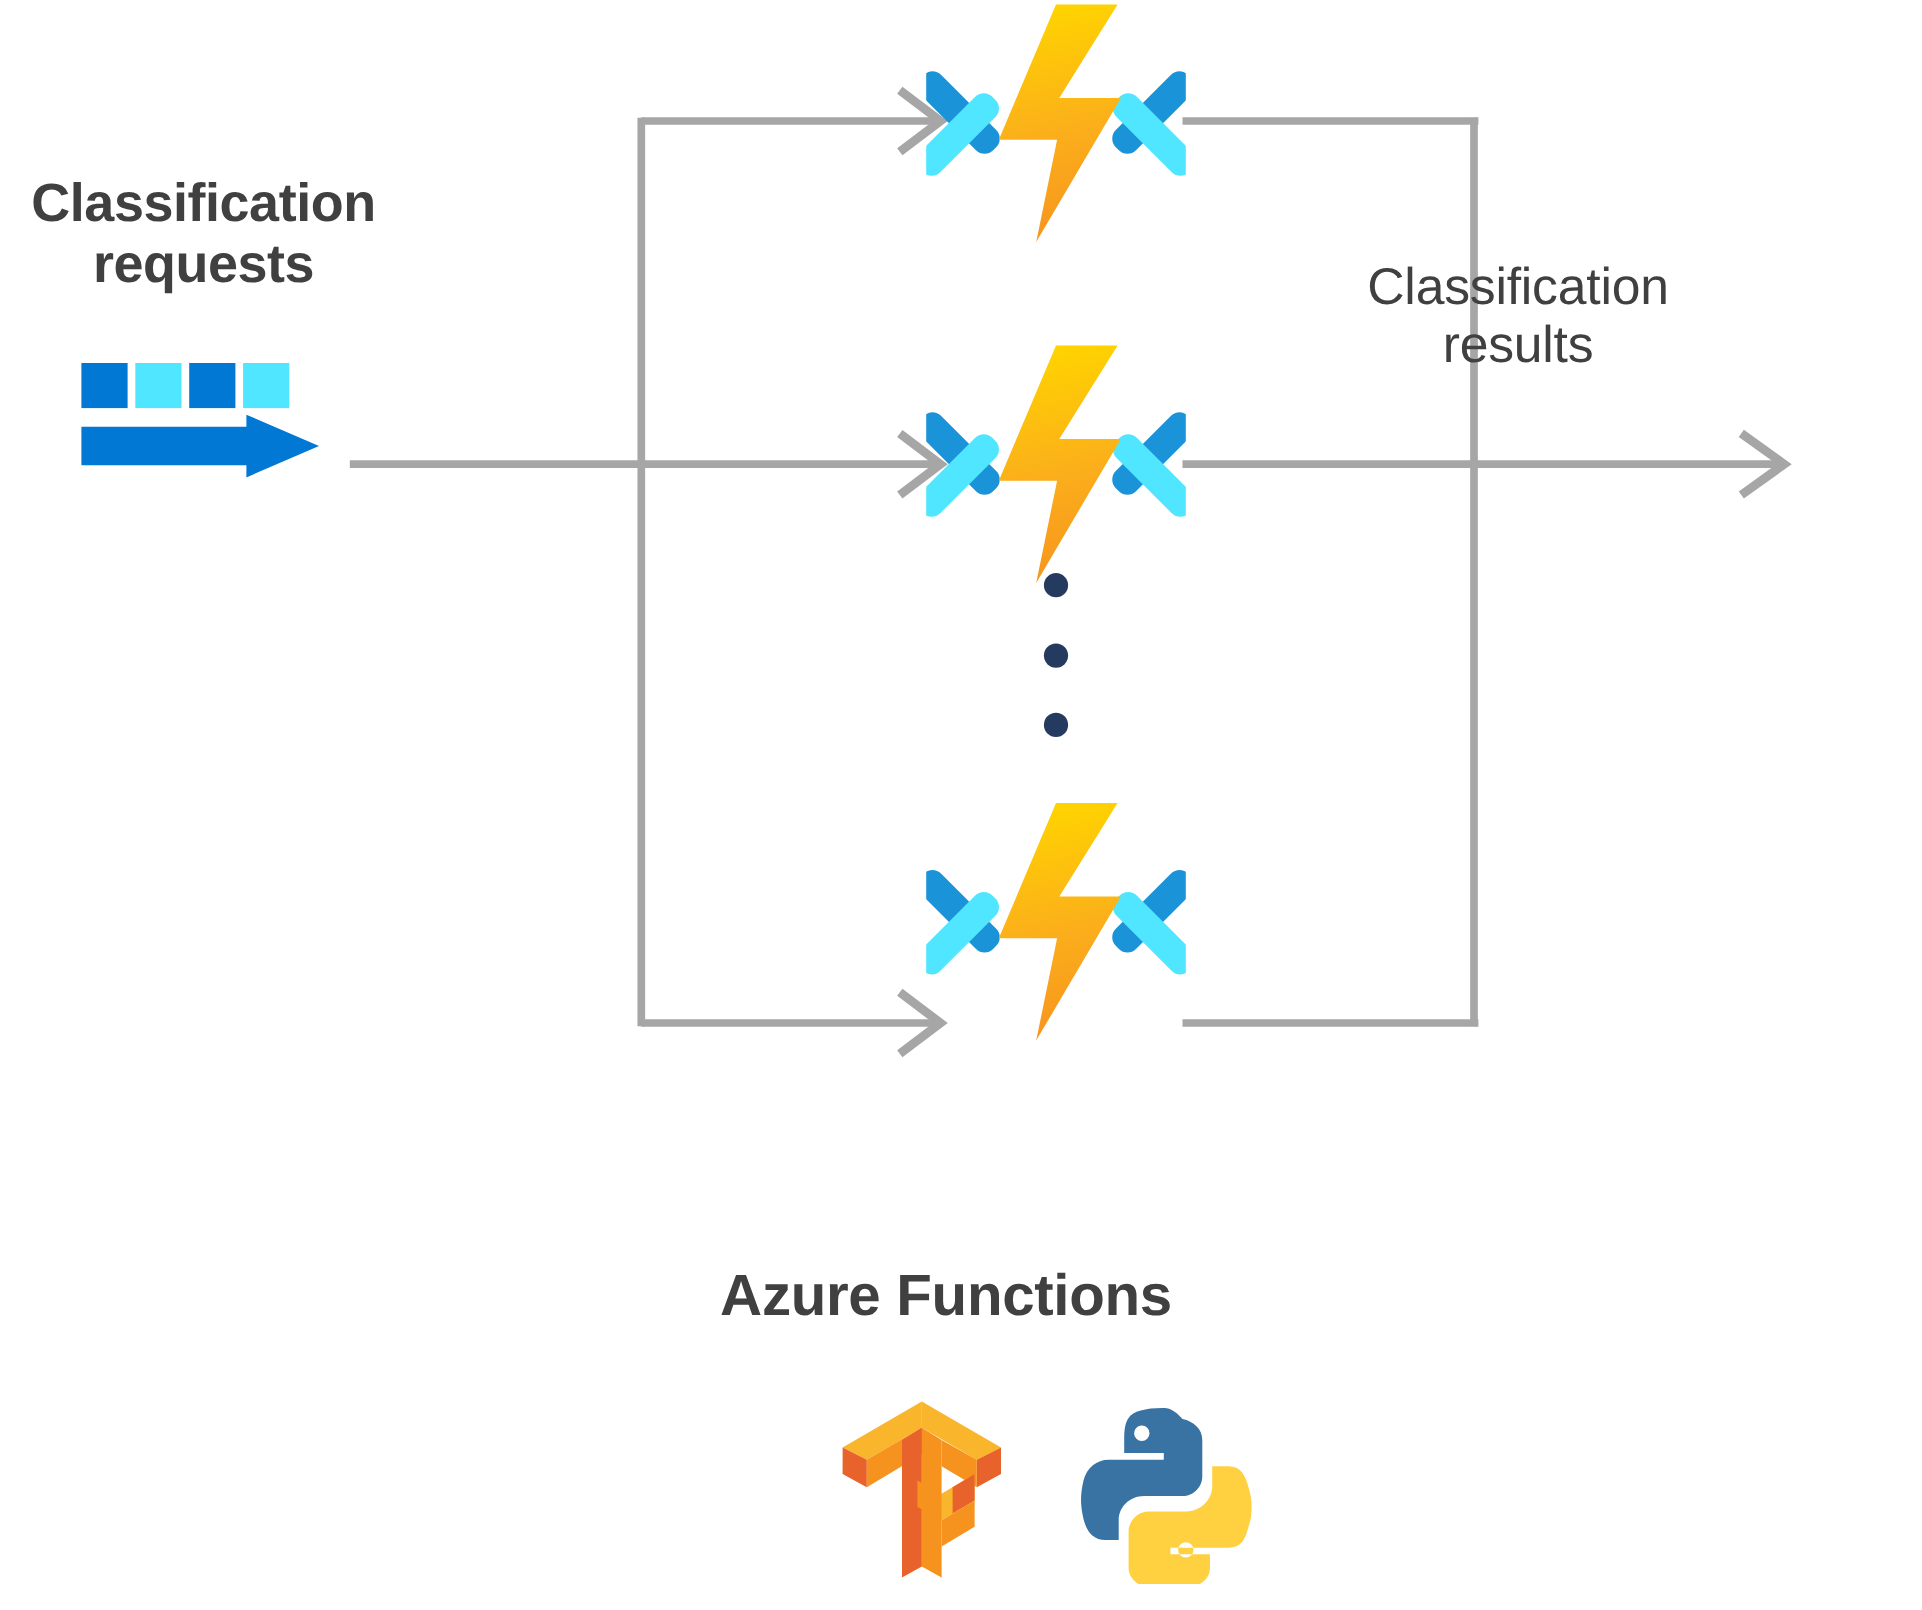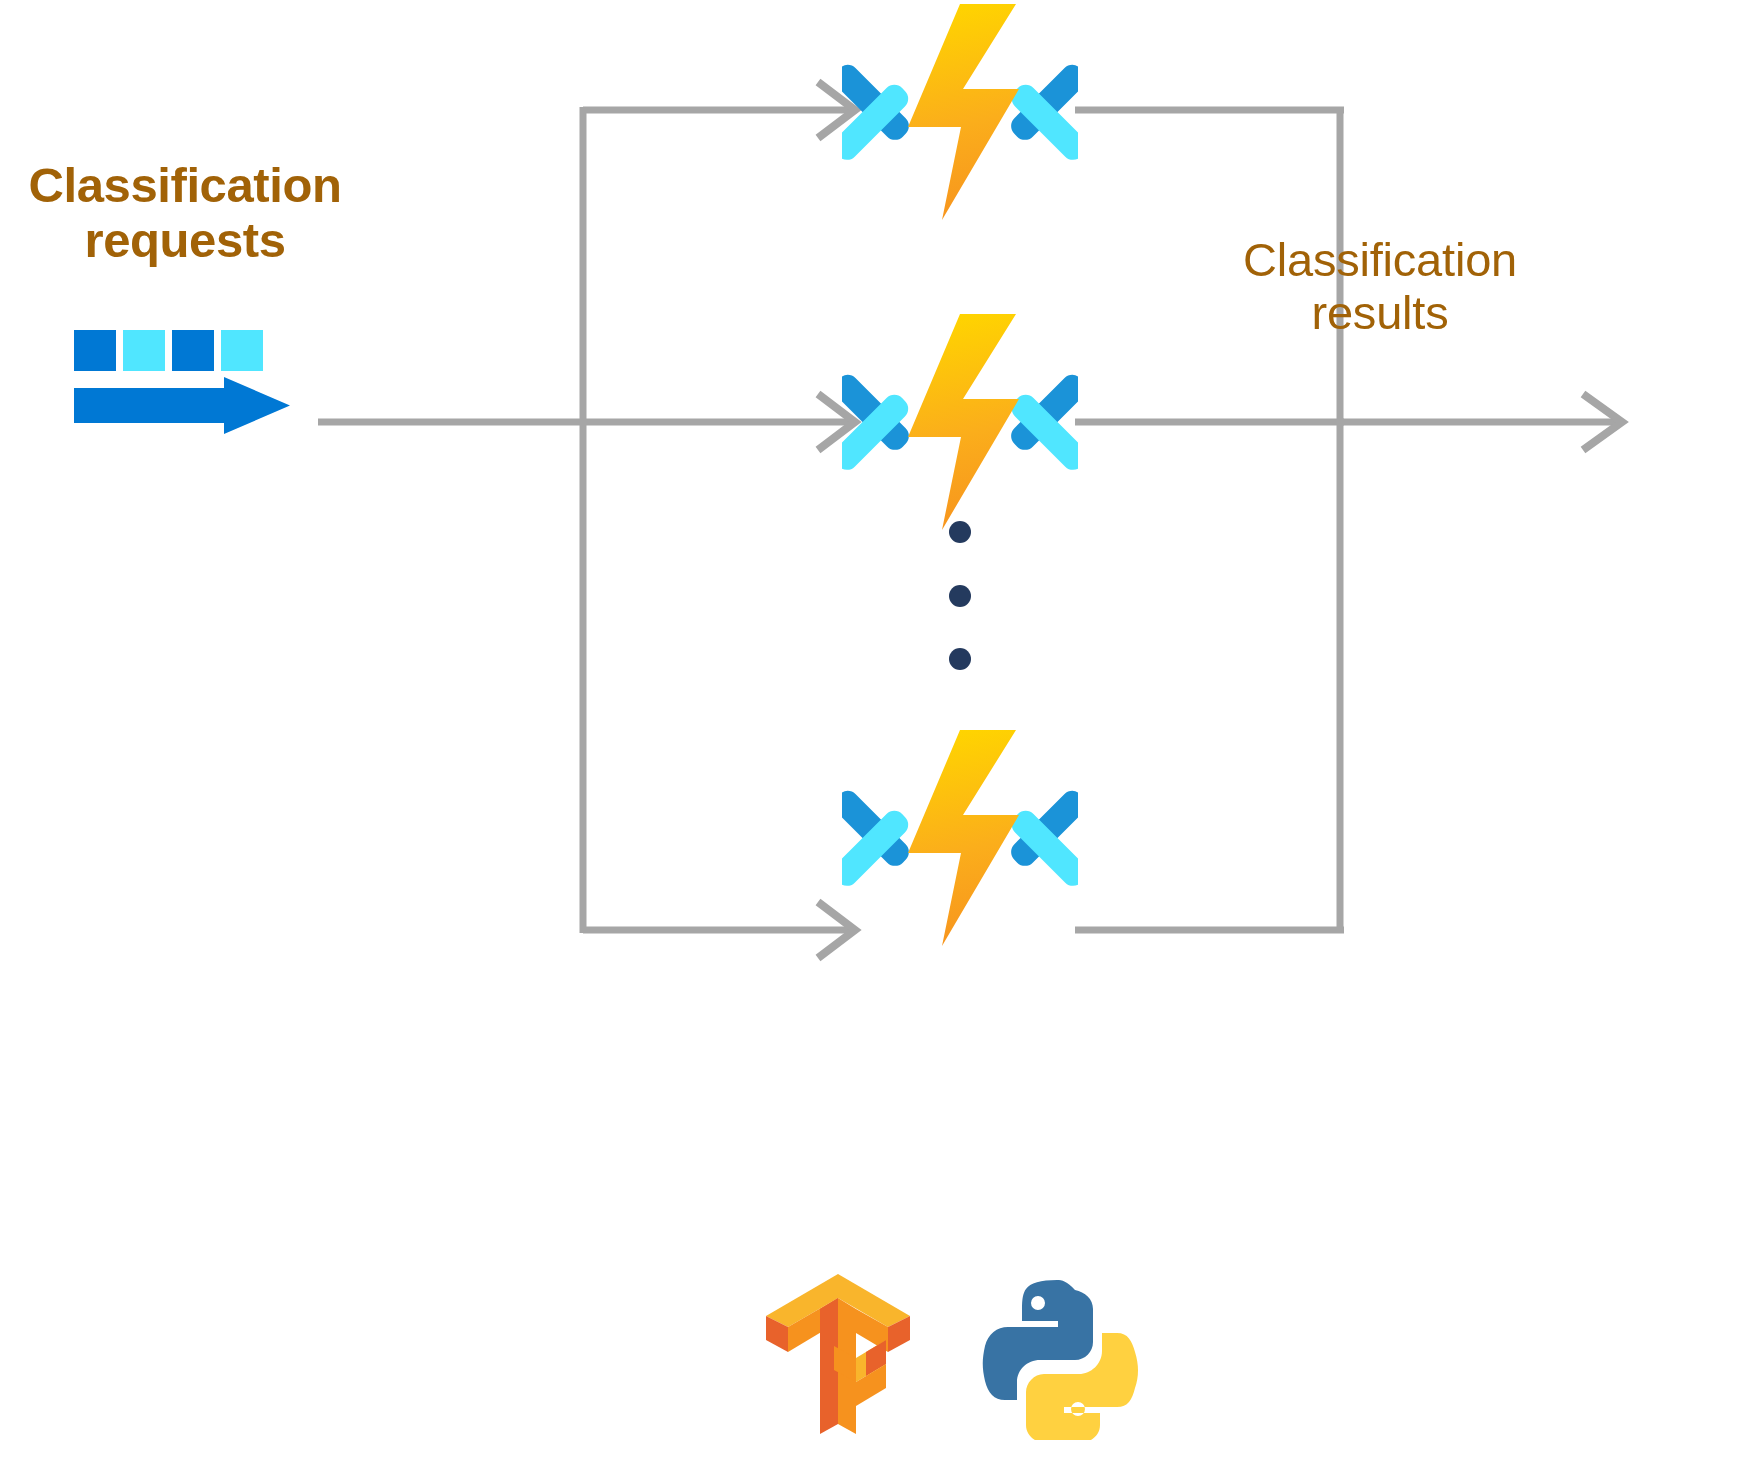--- a/index.html
+++ b/index.html
@@ -15,21 +15,21 @@
     position: relative;
     width: 1747px;
     height: 1464px;
     background: #ffffff;
     overflow: hidden;
   }
 
   
   .label {
     position: absolute;
-    color: #a16207;
+    color: #404040;
     line-height: 1.12;
     text-align: center;
     white-space: pre-line;
   }
   #label-classification-requests {
     left: 10px;
     top: 158px;
     width: 350px;
     font-size: 49px;
     font-weight: bold;
@@ -231,20 +231,21 @@
     <rect x="16" y="62" width="26" height="93" rx="11" fill="#1B93D8" transform="rotate(-45 29 108)"></rect>
     <rect x="16" y="82" width="26" height="93" rx="11" fill="#50E6FF" transform="rotate(45 29 128)"></rect>
     <rect x="194" y="62" width="26" height="93" rx="11" fill="#1B93D8" transform="rotate(45 207 108)"></rect>
     <rect x="194" y="82" width="26" height="93" rx="11" fill="#50E6FF" transform="rotate(-45 207 128)"></rect>
     <path d="M118,10 L174,10 L121,95 L177,95 L100,226 L119,133 L66,133 Z" fill="url(#boltGrad3)"></path>
   </svg>
 
   <div class="label" id="label-classification-results">Classification
 results</div>
 
+  <div class="label" id="label-azure-functions">Azure Functions</div>
 
   <svg id="logo-tensorflow" viewBox="0 0 160 168" xmlns="http://www.w3.org/2000/svg">
 
     <polygon points="8,44 80,2 80,26 30,55" fill="#F9B52C"></polygon>
 
     <polygon points="8,44 30,55 30,80 8,68" fill="#E8622B"></polygon>
     <polygon points="30,55 80,26 80,50 30,80" fill="#F6921E"></polygon>
 
     <polygon points="80,2 152,44 130,55 80,26" fill="#F9B52C"></polygon>
 

